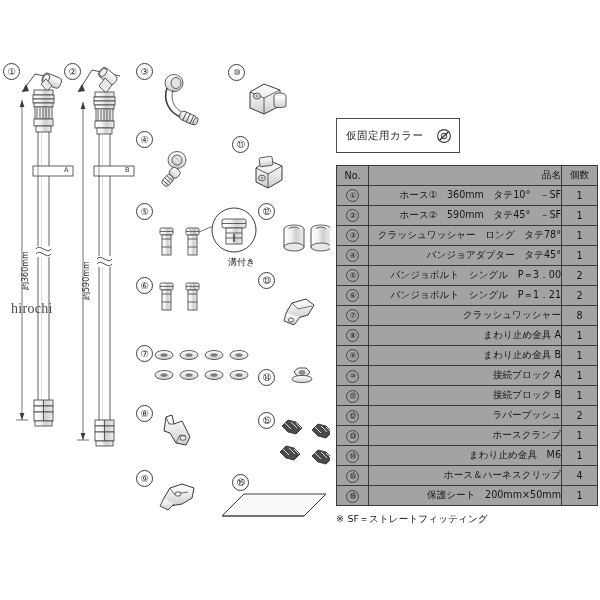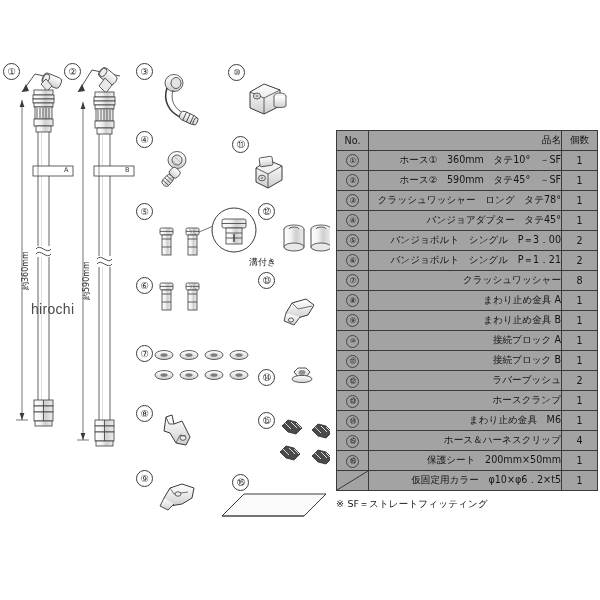--- a/index.html
+++ b/index.html
@@ -71,23 +71,22 @@
     color: #202020;
     white-space: nowrap;
     font-family: "DejaVu Sans", "Liberation Sans", sans-serif;
   }
 
   .watermark {
     position: absolute;
     left: 11px; top: 301px;
     font-size: 14px;
     color: #4a4a4a;
-    font-family: Liberation Sans, sans-serif;
+    font-family: Liberation Serif, serif;
     letter-spacing: 0.3px;
-    margin-left: 20px;
   }
 
   
   .right-panel {
     position: absolute;
     left: 336px; top: 118px;
     width: 258px;
   }
   .collar-box {
     width: 124px;
@@ -476,27 +475,37 @@
     <div class="callout wide" style="left:258px;top:369px;">⑭</div>
     <div class="callout wide" style="left:258px;top:412px;">⑮</div>
     <div class="callout wide" style="left:232px;top:474px;">⑯</div>
 
     <div class="dimlabel" style="left:20px; top:290px;">約360mm</div>
     <div class="dimlabel" style="left:81px; top:300px;">約590mm</div>
 
     <div class="tagletter" style="left:64px; top:166px;">A</div>
     <div class="tagletter" style="left:125px;top:166px;">B</div>
 
-    <div class="annot" style="left:228px; top:256px;margin-left:21px;">溝付き</div>
+    <div class="annot" style="left:228px; top:256px;">溝付き</div>
 
     <div class="watermark">hirochi</div>
   </div>
 
   <div class="right-panel">
 
+    <div class="collar-box">
+      <span class="label">仮固定用カラー</span>
+      <span class="icon">
+        <svg width="16" height="16" viewBox="0 0 16 16">
+          <ellipse cx="8" cy="8" rx="6.4" ry="6.4" fill="#ffffff" stroke="#3a3a3a" stroke-width="1.1"></ellipse>
+          <ellipse cx="8" cy="8" rx="2.8" ry="2.8" fill="#ffffff" stroke="#3a3a3a" stroke-width="1"></ellipse>
+          <line x1="3.4" y1="12.6" x2="12.6" y2="3.4" stroke="#3a3a3a" stroke-width="1.4"></line>
+        </svg>
+      </span>
+    </div>
 
     <table class="parts">
       <thead>
         <tr>
           <th class="col-no">No.</th>
           <th class="col-name" style="text-align:right; padding-left:0 !important;">品名</th>
           <th class="col-qty">個数</th>
         </tr>
       </thead>
       <tbody>
@@ -573,28 +582,19 @@
         <tr>
           <td class="col-no"><span class="numcircle wide">⑮</span></td>
           <td class="col-name">ホース＆ハーネスクリップ</td>
           <td class="col-qty">4</td>
         </tr>
         <tr>
           <td class="col-no"><span class="numcircle wide">⑯</span></td>
           <td class="col-name">保護シート　200mm×50mm</td>
           <td class="col-qty">1</td>
         </tr>
-        <tr>
-          <td class="col-no slash-cell">
-            <svg class="slash" viewBox="0 0 31 19" preserveAspectRatio="none">
-              <line x1="0" y1="19" x2="31" y2="0" stroke="#3a3a3a" stroke-width="1"></line>
-            </svg>
-          </td>
-          <td class="col-name">仮固定用カラー　φ10×φ6．2×t5</td>
-          <td class="col-qty">1</td>
-        </tr>
       </tbody>
     </table>
 
     <div class="footnote">※ SF＝ストレートフィッティング</div>
   </div>
 
 </div>
 
 </body></html>

